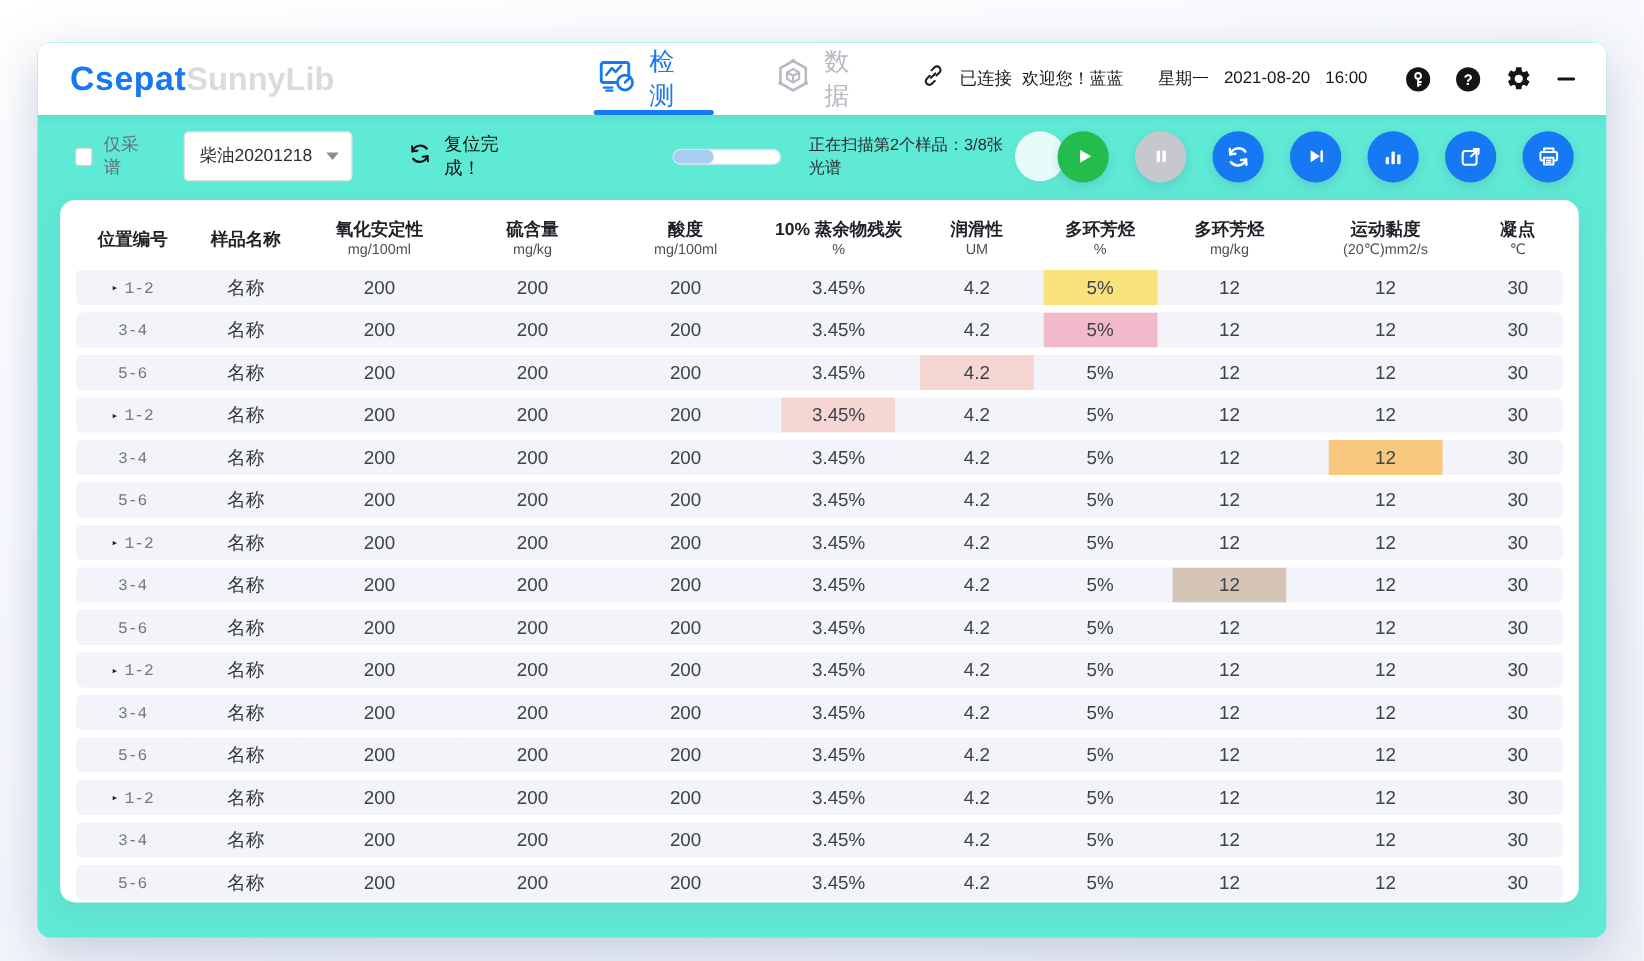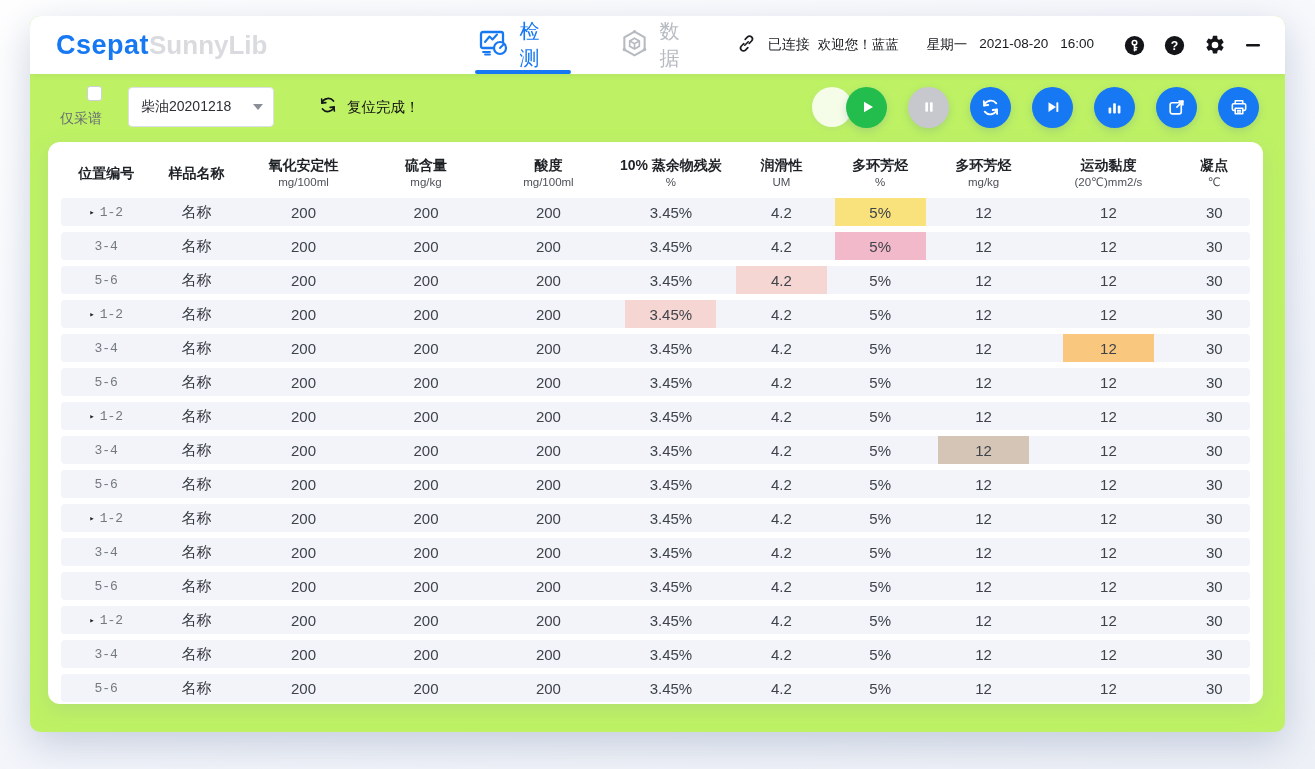--- a/index.html
+++ b/index.html
@@ -3,22 +3,22 @@
 <meta charset="utf-8">
 <style>
   * { box-sizing: border-box; margin: 0; padding: 0; }
   html,body { width:1315px; height:769px; }
   body {
     font-family: "Liberation Sans", "DejaVu Sans", sans-serif;
     background: linear-gradient(160deg,#ffffff 0%,#f4f6fb 60%,#eef1f7 100%);
     position: relative; overflow: hidden;
   }
   .window {
-    position:absolute; left:30px; top:16px; width:1255px; height:716px;
-    border-radius:10px; background:#bef264; overflow:hidden;
+    position:absolute; left:30px; top:34px; width:1255px; height:716px;
+    border-radius:10px; background:#5eead4; overflow:hidden;
     box-shadow:0 12px 40px rgba(110,130,165,.35);
   }
   
   .header {
     height:58px; background:#fff; display:flex; align-items:center;
     padding:0 24px 0 26px; position:relative; z-index:5;
     box-shadow:0 2px 6px rgba(60,80,120,.08);
   }
   .brand { display:flex; align-items:baseline; white-space:nowrap; }
   .brand-main { font-size:27px; font-weight:800; color:#1678f2; letter-spacing:.5px; }
@@ -34,21 +34,21 @@
   }
   .status-area { display:flex; align-items:center; margin-left:52px; gap:8px; white-space:nowrap; }
   .conn { display:flex; align-items:center; gap:12px; }
   .conn-label { font-size:14px; color:#1c1e22; }
   .welcome { font-size:13.5px; color:#16181c; margin-right:20px; }
   .datetime { font-size:13.5px; color:#16181c; display:flex; gap:12px; }
   .sys-icons { display:flex; align-items:center; gap:19px; margin-left:30px; }
   .sys-icons .icon-btn { cursor:pointer; display:flex; align-items:center; }
   
   .toolbar { display:flex; align-items:center; height:66px; padding:0 26px 0 30px; }
-  .chk-group { display:flex; align-items:flex-end; gap:9px;flex-direction:column; }
+  .chk-group { display:flex; align-items:center; gap:9px; }
   .chk { width:15px; height:15px; background:#fff; border:1px solid #ccd1d9; border-radius:3px; cursor:pointer; }
   .chk-label { font-size:14px; color:#676c74; }
   .sample-select {
     margin-left:26px; width:146px; height:40px; background:#fff;
     border:1px solid #dcdfe6; border-radius:4px; display:flex; align-items:center;
     padding:0 10px 0 12px; cursor:pointer; justify-content:space-between;
   }
   .sample-select .sel-text { font-size:14px; color:#2c2f34; }
   .caret { width:0; height:0; border-left:5px solid transparent; border-right:5px solid transparent; border-top:6px solid #8a8f97; }
   .reset-group { display:flex; align-items:center; gap:9px; margin-left:44px; }
@@ -198,20 +198,26 @@
         <svg width="20" height="20" viewBox="0 0 24 24" fill="none" stroke="#131519" stroke-width="2.1" stroke-linecap="round">
           <path d="M18.6 7.2 A8 8 0 0 0 4.8 9.6"></path>
           <path d="M5.4 16.8 A8 8 0 0 0 19.2 14.4"></path>
           <polyline points="4.4,4.8 4.8,9.6 9.4,9.1" stroke-width="2"></polyline>
           <polyline points="19.6,19.2 19.2,14.4 14.6,14.9" stroke-width="2"></polyline>
         </svg>
       </span>
       <span class="reset-text">复位完成！</span>
     </div>
 
+    <div class="progress-group">
+      <div class="progress-track">
+        <div class="progress-fill" style="width: 38%;"></div>
+      </div>
+      <span class="scan-text">正在扫描第2个样品：3/8张光谱</span>
+    </div>
 
     <div class="actions">
       <div class="ghost-circle"></div>
       <button class="circle-btn green">
         <svg width="18" height="18" viewBox="0 0 24 24">
             <polygon points="8,5 20,12 8,19" fill="#fff"></polygon>
           </svg>
       </button>
       <button class="circle-btn gray">
         <svg width="16" height="16" viewBox="0 0 24 24" fill="#fff">

